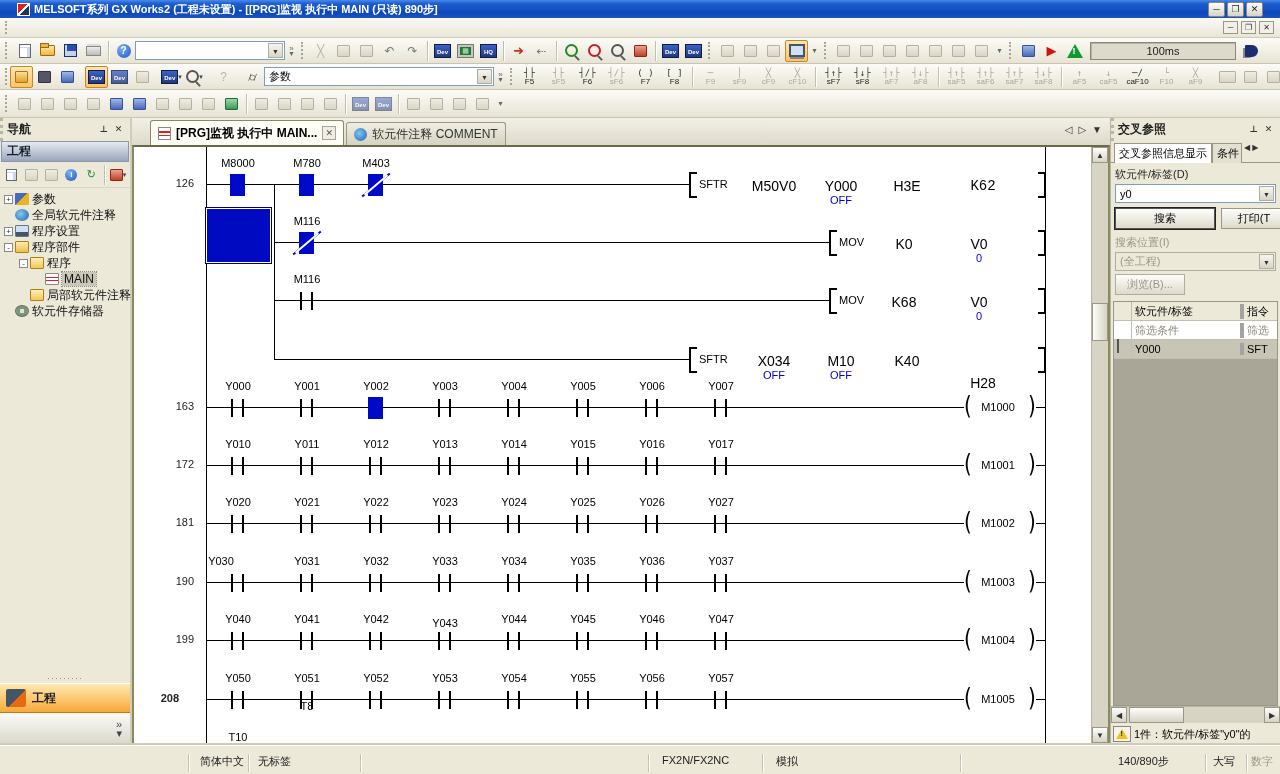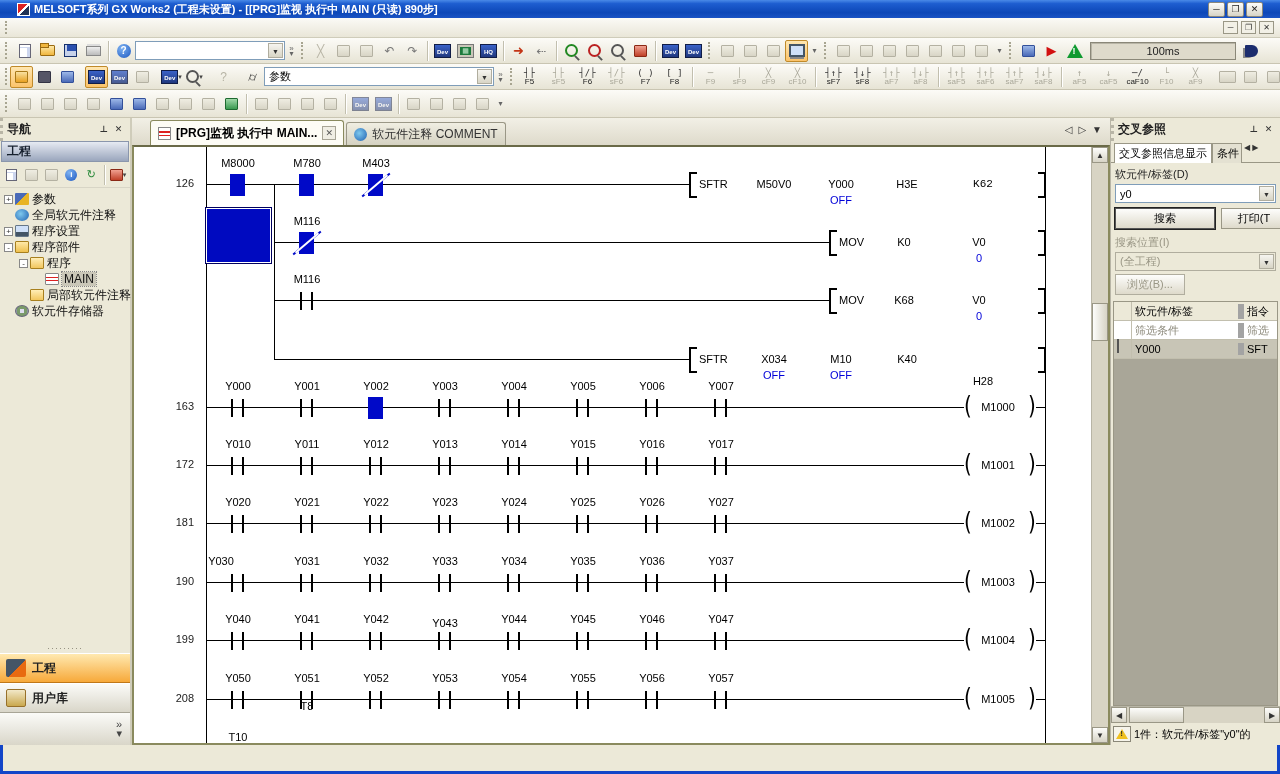--- a/index.html
+++ b/index.html
@@ -109,21 +109,21 @@
 .cfill{position:absolute;left:3px;top:1px;width:15px;height:22px;background:#0009c8}
 .cbar{position:absolute;top:3px;width:2px;height:18px;background:#000}
 .b1{left:4px}.b2{left:15px}
 .csl{position:absolute;left:10px;width:2px;transform:rotate(50deg)}
 .sl-bg{top:-6px;height:36px;background:#0009c8}
 .sl-fg{top:-3px;height:30px;background:#fff}
 .lcur{position:absolute;background:#000ac0;border:1px solid #000060;box-shadow:inset 0 0 0 1px #fff}
 .ibl,.ibr{position:absolute;width:8px;height:26px;border:2px solid #000}
 .ibl{border-right:none}.ibr{border-left:none}
 .iop{position:absolute;font-size:11px;color:#000;white-space:nowrap}
-.iarg{position:absolute;width:70px;text-align:center;font-size:11px;color:#000}
+.iarg{position:absolute;width:70px;text-align:center;font-size:14px;color:#000}
 .mval{position:absolute;width:70px;text-align:center;font-size:11px;color:#0000d8}
 .par{position:absolute;font-size:20px;line-height:22px;color:#000;transform:scaleY(1.25);font-family:"DejaVu Sans",sans-serif}
 
 .xref{width:170px;background:#ece9d8;border-left:1px solid #b8b5a6;display:flex;flex-direction:column;font-size:11px;position:relative}
 .xtabs{height:22px;display:flex;align-items:flex-start;padding:2px 2px 0 3px;border-bottom:1px solid #9a9786}
 .xtab{border:1px solid #9a9786;border-bottom:none;padding:2px 4px;white-space:nowrap;overflow:hidden}
 .xtab.active{background:#fff;max-width:112px}
 .xtab.more{background:#e4e1d2;max-width:30px}
 .xarr{margin-left:2px;font-size:8px;color:#333;display:flex;gap:2px;align-items:center;padding-bottom:3px}
 .xlbl{padding:4px 4px 1px;color:#222}
@@ -131,21 +131,21 @@
 .xcombo{margin:1px 4px;height:19px}
 .xcombo.disc{background:#ece9d8;border-color:#b0ad9e;color:#9a9786}
 .xbtnrow{display:flex;margin:4px 0 2px 4px;gap:6px}
 .xbtn{height:21px;background:linear-gradient(#fdfdfb,#dedacb);border:1px solid #333;text-align:center;line-height:19px;flex:none}
 .xbtn.search{width:100px;border:1px solid #555;box-shadow:0 0 0 1px #222}
 .xbtn.prn{width:66px;border-color:#9a9786}
 .xbtn.disb{width:70px;border-color:#b0ad9e;color:#9a9786;margin:2px 0 0 4px}
 .xgrid{margin:6px 2px 0;border:1px solid #9a9786;background:#a9a698;flex:1;display:flex;flex-direction:column;overflow:hidden}
 .xrow{display:flex;height:19px;align-items:center;border-bottom:1px solid #c2bfae;background:#ece9d8}
 .xrow .c0{width:18px;flex:none;height:100%;border-right:1px solid #c2bfae}
-.xrow .c1{width:112px;flex:none;padding-left:3px;border-right:6px solid #a3a3a3;overflow:hidden;white-space:nowrap}
+.xrow .c1{width:112px;flex:none;padding-left:3px;border-right:4px solid #a3a3a3;overflow:hidden;white-space:nowrap}
 .xrow .c2{flex:1;padding-left:3px;overflow:hidden;white-space:nowrap}
 .xrow.filter{background:#fff;color:#8a8778}
 .xrow.sel{background:#c8c5b6}
 .chip{width:12px;height:12px;margin:3px;background:#cfccc0;border:1px solid #555;box-shadow:inset 0 0 0 2px #8a8778}
 .xgrid .fill{flex:1}
 .xhscroll{height:17px;background:#d8d4c4;border-top:1px solid #b8b5a6;display:flex}
 .xhscroll .sbtn{width:16px;height:100%;line-height:15px}
 .xhscroll .tr{flex:1;position:relative}
 .xhscroll .th{position:absolute;top:0;bottom:0;left:2px;width:55px;background:linear-gradient(#fdfdfb,#d7d4c6);border:1px solid #9a9786}
 .xfoot{height:22px;display:flex;align-items:center;gap:3px;padding:0 2px;overflow:hidden;white-space:nowrap;font-size:11px}
@@ -617,24 +617,20 @@
             <span class="texp none">+</span>
             <span class="ticon ti-device-memory"></span>
             <span>软元件存储器</span>
           </div>
         </div>
       <div class="splitdots">·········</div>
       <div class="navbtn active">
         <span class="nbicon nb-proj"></span>
         <span>工程</span>
       </div>
-      <div class="navbtn">
-        <span class="nbicon nb-lib"></span>
-        <span>用户库</span>
-      </div>
       <div class="navchev">
           <span>»</span>
           <span>▾</span>
         </div>
     </div>
 
     <div class="doc">
       <div class="tabbar">
         <div class="tab active">
           <span class="tabicon ti-ladder"></span>
@@ -938,21 +934,21 @@
             </div>
             <div class="llab" style="left: 555px; top: 466px;">Y047</div>
             <div class="cgrp" style="left: 576px; top: 482px;">
               <div class="cbar b1"></div>
               <div class="cbar b2"></div>
             </div>
             <div class="par" style="left: 830px; top: 480px;">(</div>
             <div class="llab" style="left: 834px; top: 487px; width: 60px;">M1004</div>
             <div class="par" style="left: 894px; top: 480px;">)</div>
             <div class="hw" style="left: 902px; top: 493px; width: 9px;"></div>
-            <div class="rnum" style="left: 20px; top: 545px;">208</div>
+            <div class="rnum" style="left: 5px; top: 545px; font-weight: bold;">208</div>
             <div class="hw" style="left: 72px; top: 552px; width: 758px;"></div>
             <div class="llab" style="left: 72px; top: 525px;">Y050</div>
             <div class="cgrp" style="left: 93px; top: 541px;">
               <div class="cbar b1"></div>
               <div class="cbar b2"></div>
             </div>
             <div class="llab" style="left: 141px; top: 525px;">Y051</div>
             <div class="cgrp" style="left: 162px; top: 541px;">
               <div class="cbar b1"></div>
               <div class="cbar b2"></div>
@@ -1061,14 +1057,31 @@
       </div>
       <div class="xfoot">
         <span class="warnbox">
             <span class="tri"></span>
           </span>
         <span>1件：软元件/标签"y0"的</span>
       </div>
     </div>
   </div>
 
+  <div class="statusbar">
+    <span class="ssep" style="left:188px"></span>
+    <span style="left:200px">简体中文</span>
+    <span class="ssep" style="left:248px"></span>
+    <span style="left:258px">无标签</span>
+    <span class="ssep" style="left:360px"></span>
+    <span class="ssep" style="left:648px"></span>
+    <span style="left:662px">FX2N/FX2NC</span>
+    <span class="ssep" style="left:762px"></span>
+    <span style="left:776px">模拟</span>
+    <span class="ssep" style="left:960px"></span>
+    <span style="left:1118px">140/890步</span>
+    <span class="ssep" style="left:1205px"></span>
+    <span style="left:1213px">大写</span>
+    <span class="ssep" style="left:1246px"></span>
+    <span style="left:1251px;color:#9a978a">数字</span>
+  </div>
 
 </div>
 
 </body></html>

